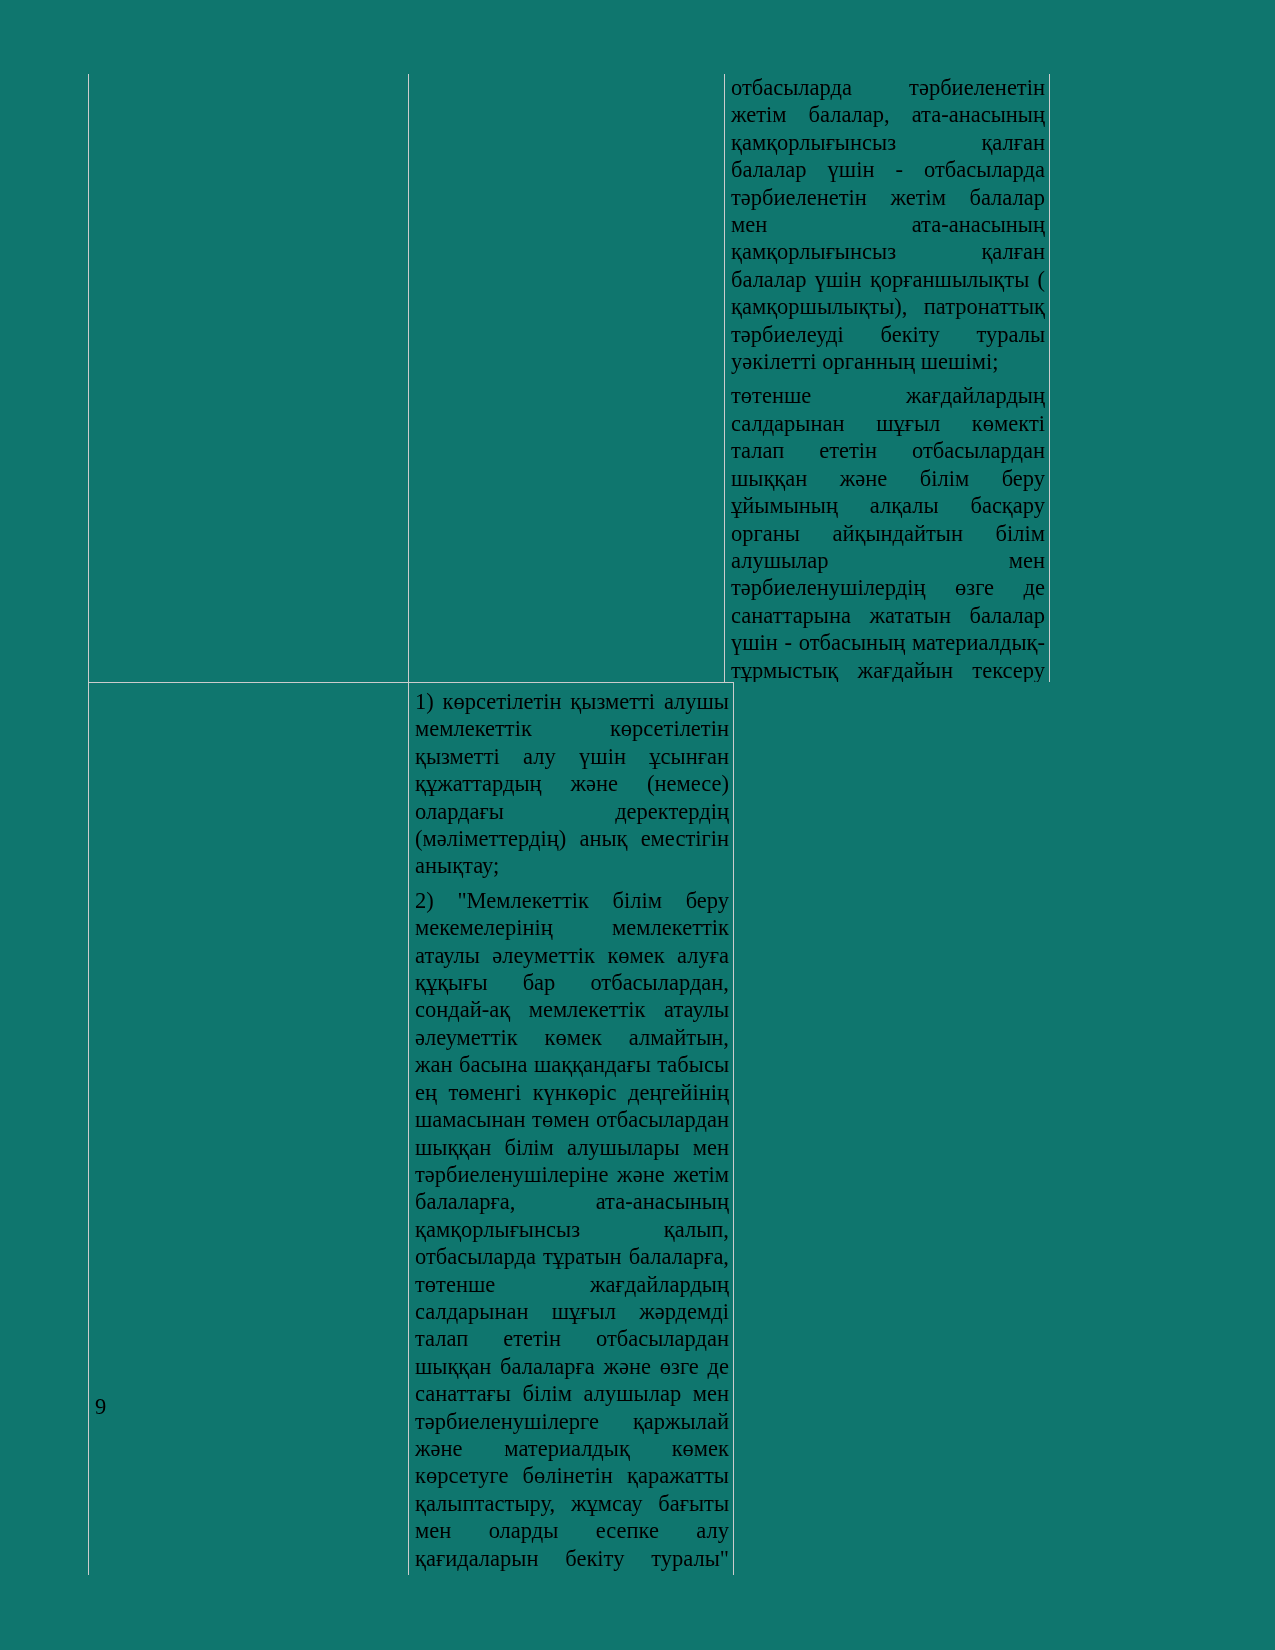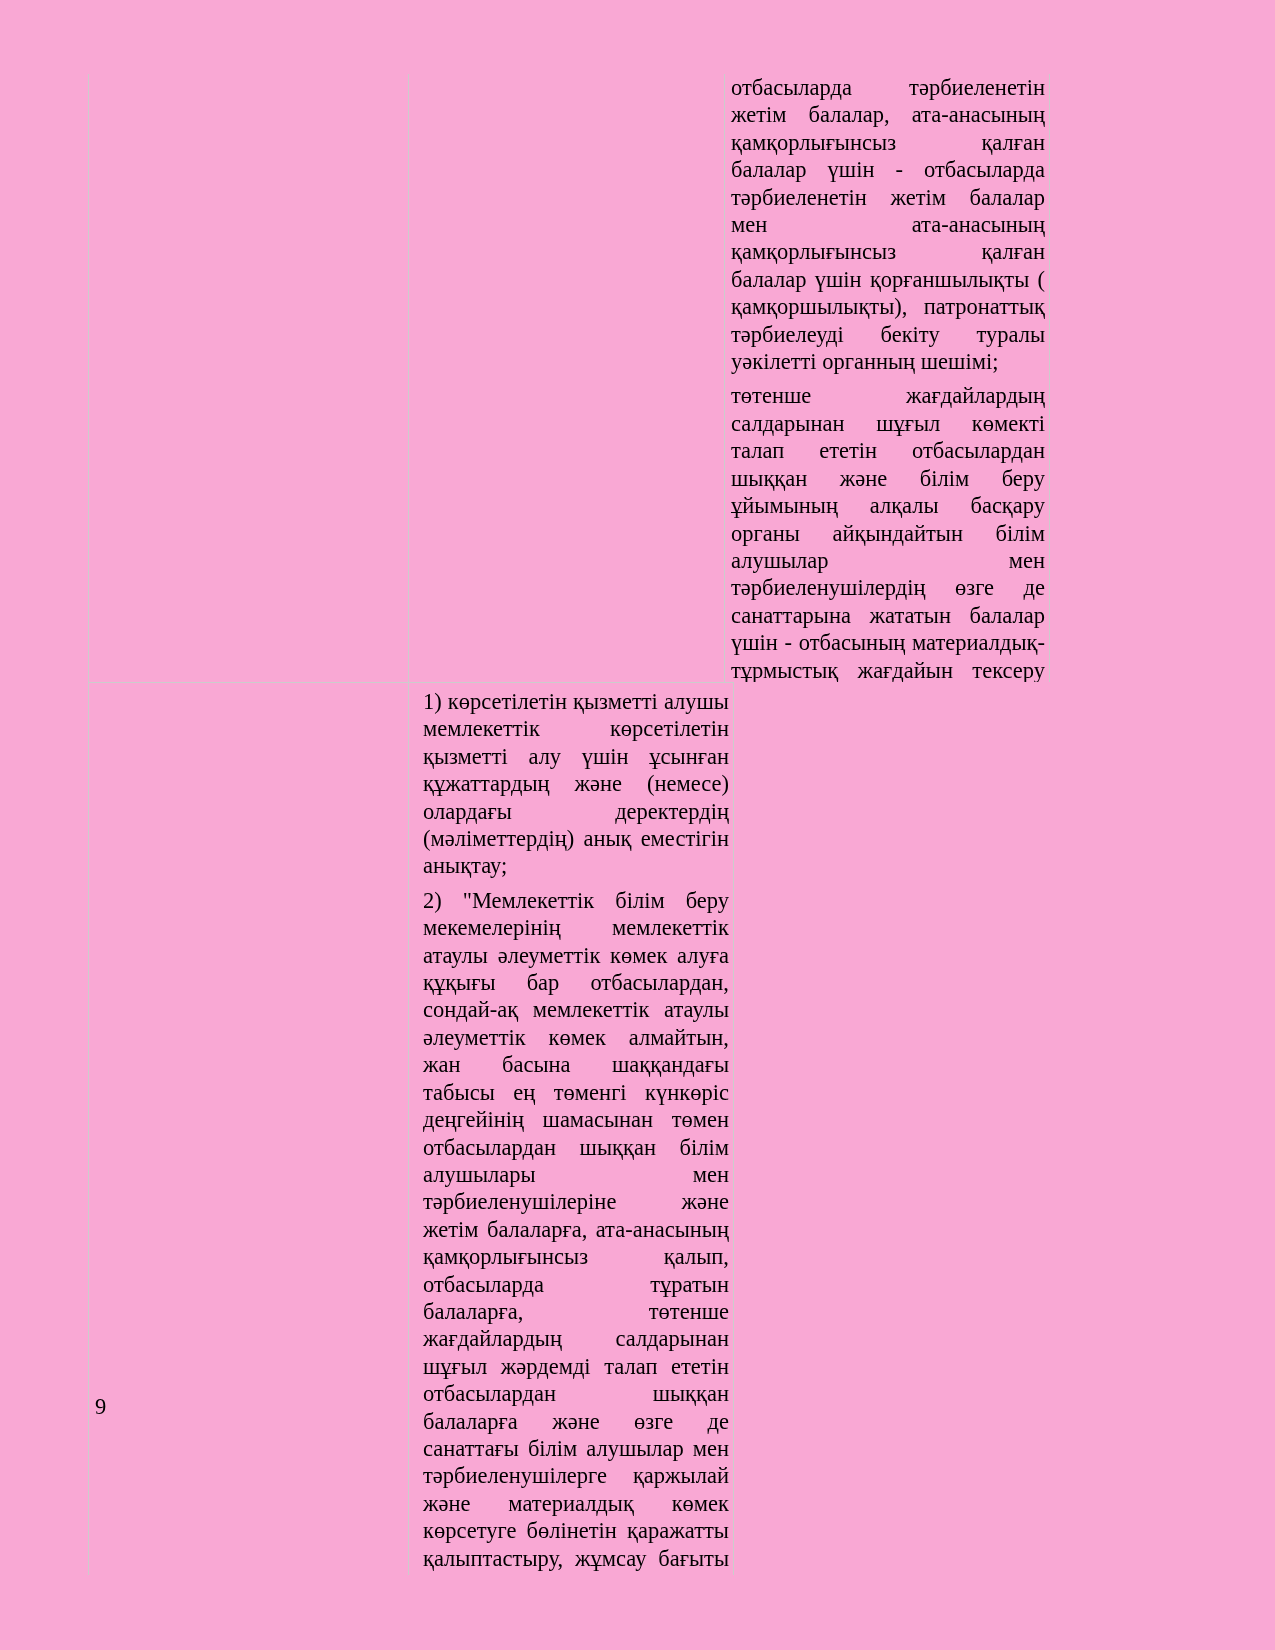--- a/index.html
+++ b/index.html
@@ -1,21 +1,21 @@
 <!DOCTYPE html>
 <html style="--line-color: #cccccc;"><head>
 <meta charset="utf-8">
 <style>
   :root { --line-color: #cccccc; }
   html, body { margin: 0; padding: 0; background: #ffffff; }
   .page {
     position: relative;
     width: 1275px;
     height: 1650px;
-    background: #f9a8d4;
+    background: #0f766e;
     overflow: hidden;
     font-family: "Liberation Serif", "DejaVu Serif", serif;
     color: #000000;
   }
   .doc-table {
     position: absolute;
     left: 88px;
     top: 74px;
     width: 962px;
     display: flex;
@@ -30,21 +30,21 @@
     overflow: hidden;
     font-size: 22.5px;
     line-height: 27.4px;
   }
   .cell-last { border-right: 1px solid var(--line-color); }
   .row-2 .cell { border-top: 1px solid var(--line-color); }
   .col-1 { width: 320px; }
   .col-2 { width: 316px; }
   .col-3 { width: 326px; text-align: justify; }
   .row-1 .col-3 { padding: 0 4px 0 6px; }
-  .row-2 .col-3 { padding: 5px 4px 0 14px; }
+  .row-2 .col-3 { padding: 5px 4px 0 6px; }
   .row-2 .col-1 { padding: 710px 0 0 6px; }
   .row-2 .col-2 { padding: 668px 8px 0 4px; text-align: justify; }
   .cell p { margin: 0 0 7px 0; }
   .cell p:last-child { margin-bottom: 0; }
 </style>
 </head>
 <body>
 
 <div class="page">
   <div class="doc-table">

